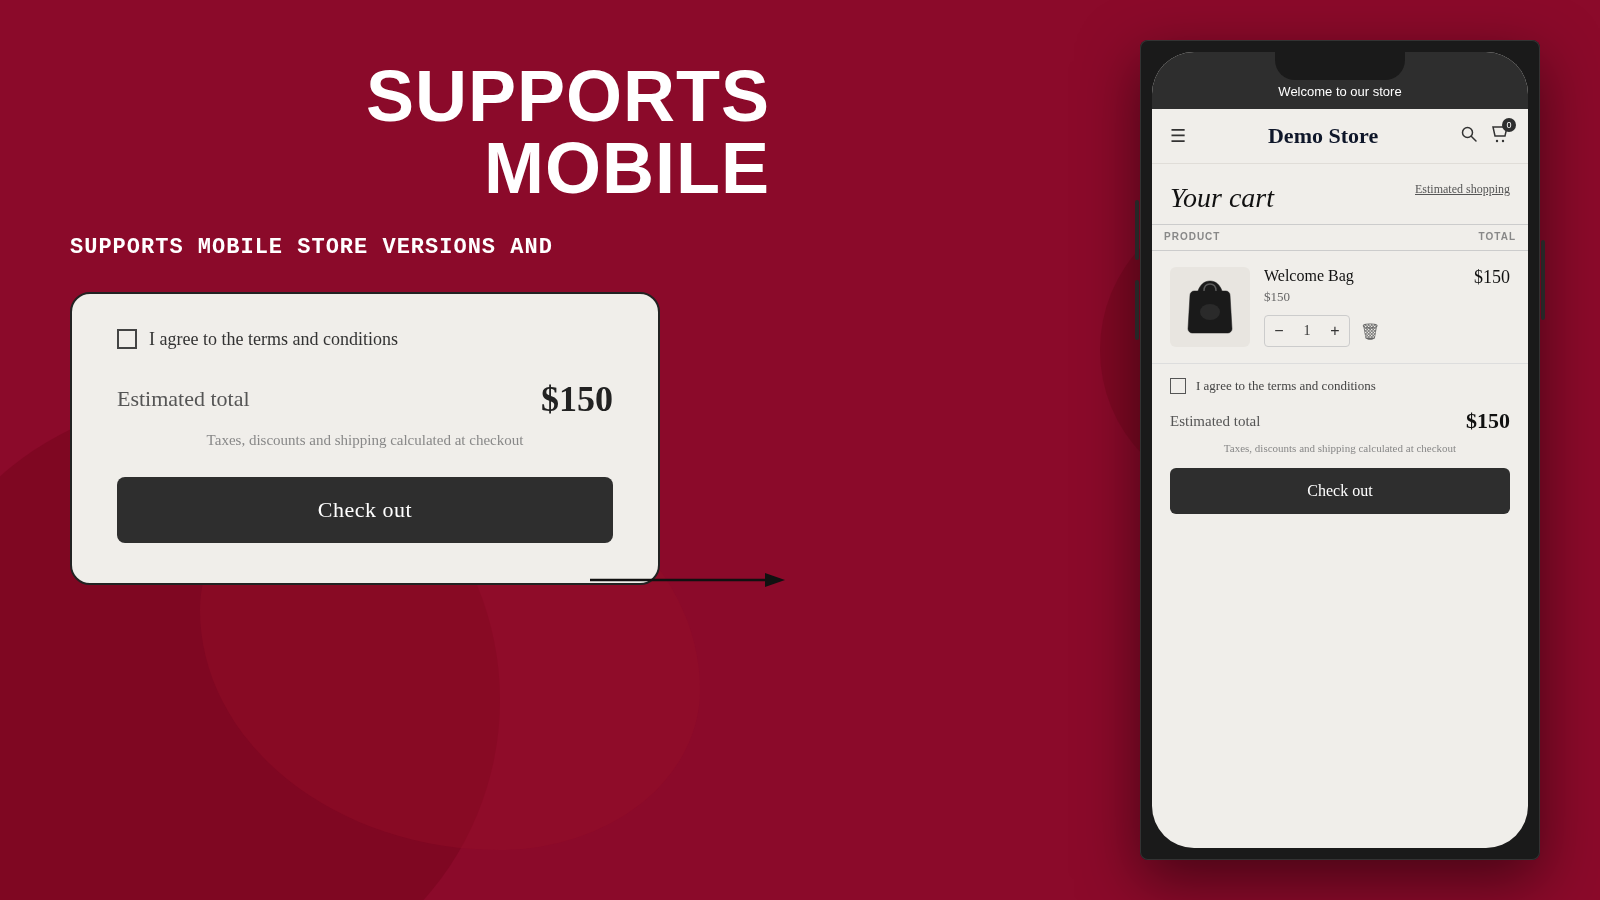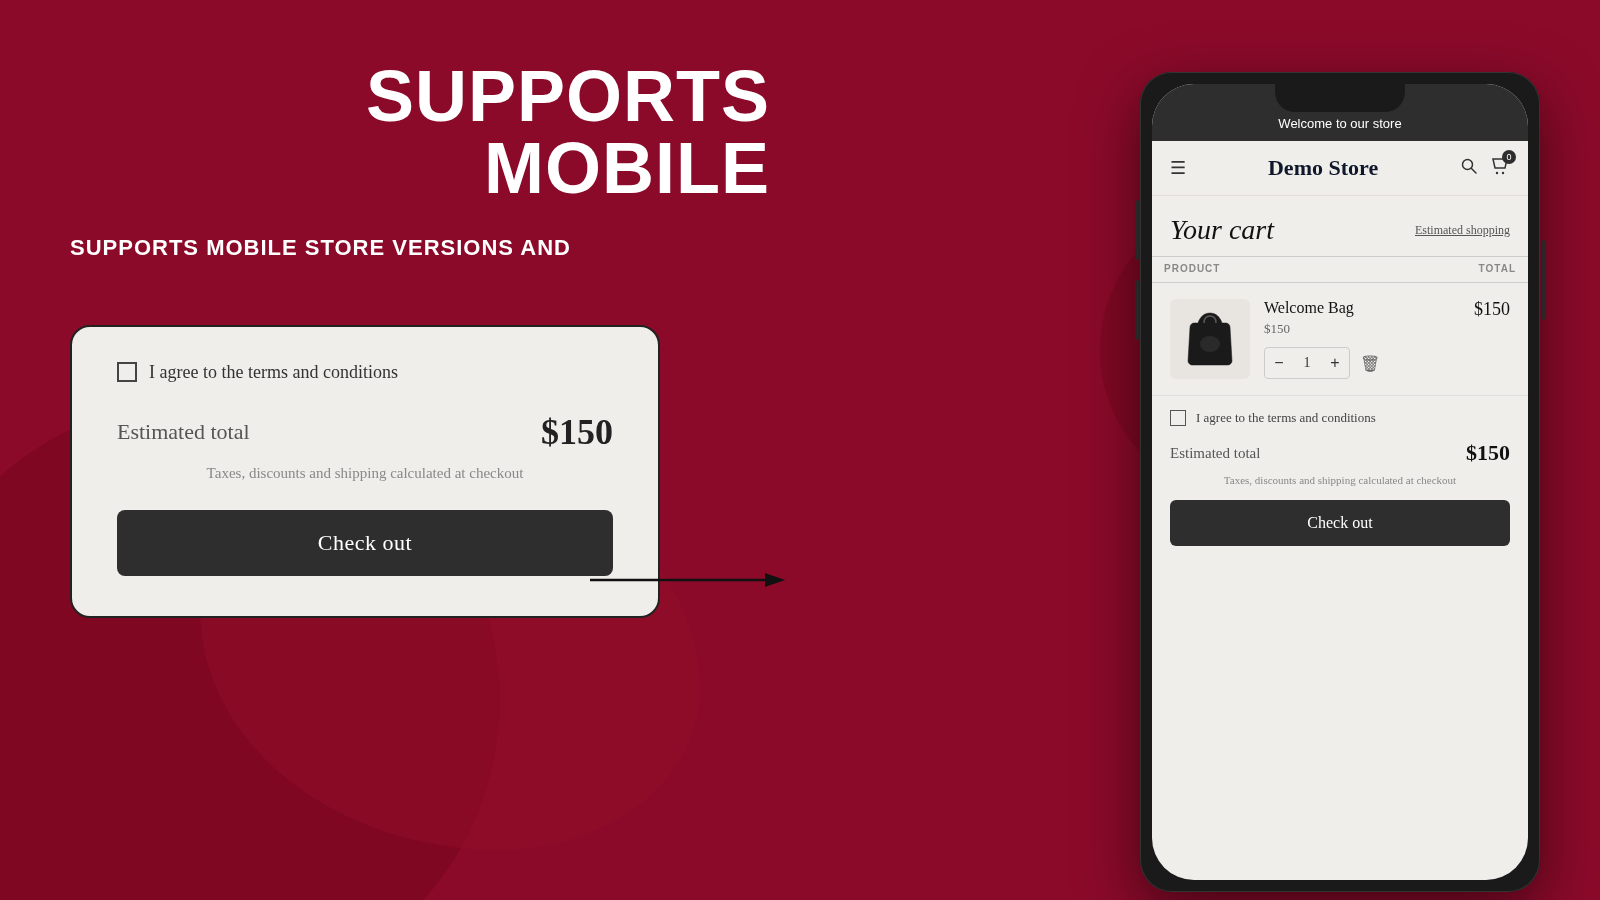--- a/index.html
+++ b/index.html
@@ -51,28 +51,28 @@
       font-weight: 900;
       color: #ffffff;
       text-transform: uppercase;
       line-height: 1;
       margin-bottom: 30px;
       letter-spacing: 1px;
       text-align: right;
     }
 
     .subtitle {
-      font-family: Liberation Sans, sans-serif;
+      font-family: Liberation Mono, monospace;
       font-size: 22px;
       font-weight: 700;
       color: #ffffff;
       text-transform: uppercase;
       letter-spacing: 1px;
       line-height: 1.3;
-      margin-bottom: 62px;
+      margin-bottom: 29px;
     }
 
     
     .floating-card {
       background: #f0eeea;
       border-radius: 20px;
       border: 2px solid #222;
       padding: 35px 45px 40px;
       width: 590px;
       position: relative;
@@ -156,25 +156,24 @@
       top: 40px;
       right: 60px;
       width: 400px;
       height: 820px;
     }
 
     .phone-outer {
       width: 400px;
       height: 820px;
       background: #1a1a1a;
-      border-radius: 32px;
+      border-radius: 8px;
       padding: 12px;
       box-shadow: 0 20px 60px rgba(0,0,0,0.5), inset 0 0 0 1px #333;
       position: relative;
-      margin-top: 32px;
     }
 
     .phone-inner {
       width: 100%;
       height: 100%;
       background: #f0eeea;
       border-radius: 42px;
       overflow: hidden;
       position: relative;
     }
@@ -284,21 +283,21 @@
       font-size: 9px;
       display: flex;
       align-items: center;
       justify-content: center;
       font-family: Arial, sans-serif;
     }
 
     .phone-cart-header {
       display: flex;
       justify-content: space-between;
-      align-items: center;
+      align-items: flex-start;
       padding: 18px 18px 10px;
     }
 
     .phone-cart-title {
       font-family: Georgia, serif;
       font-size: 28px;
       font-style: italic;
       color: #111;
     }
 

